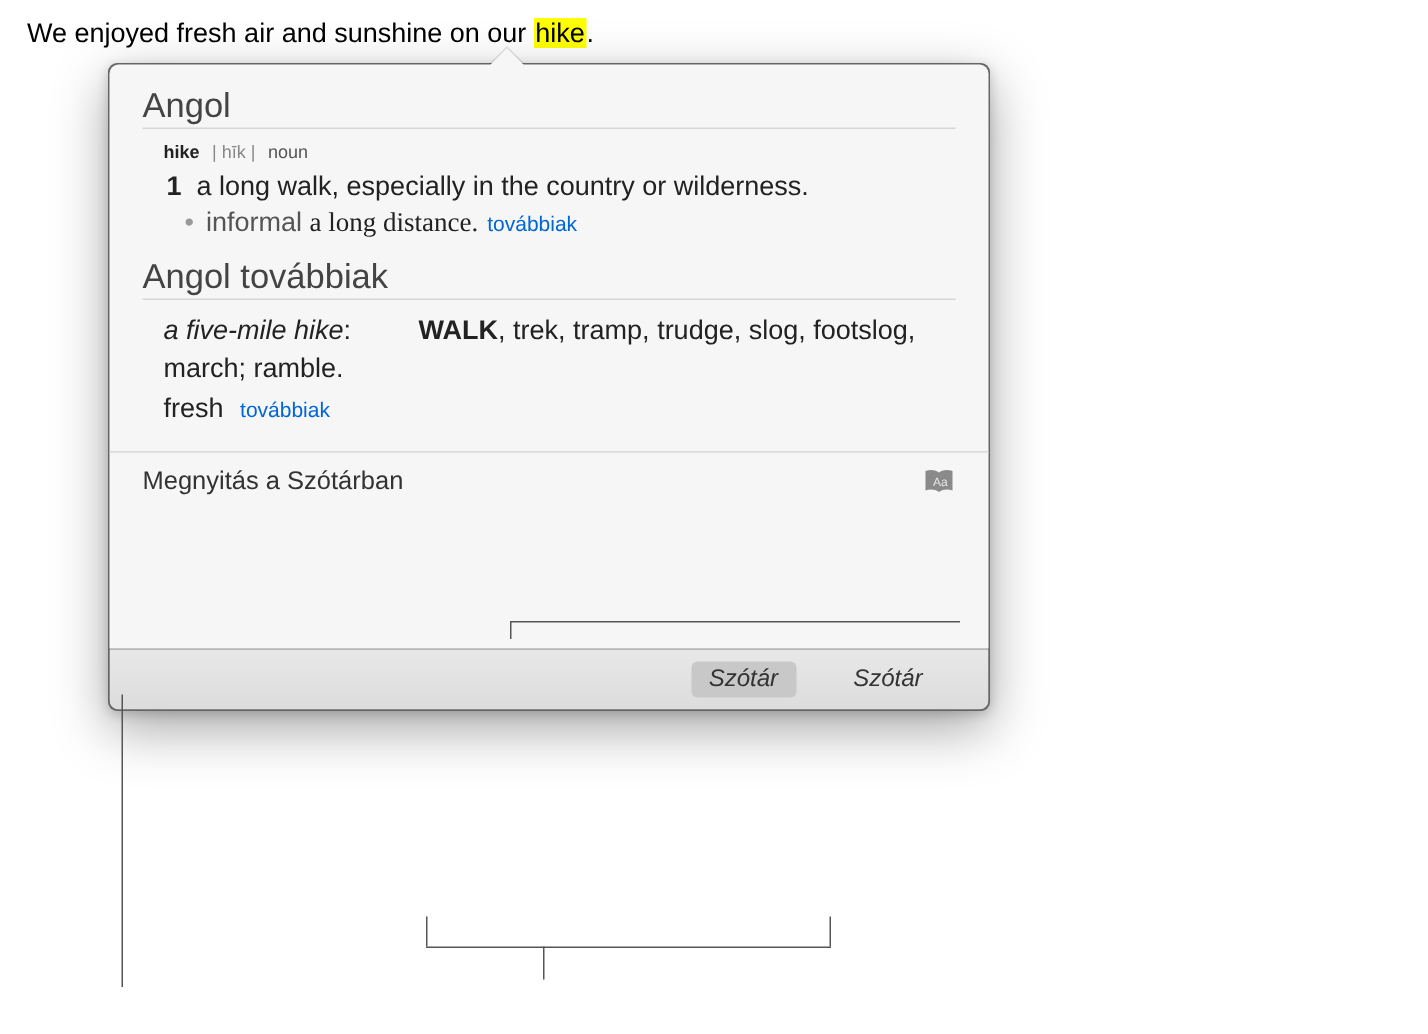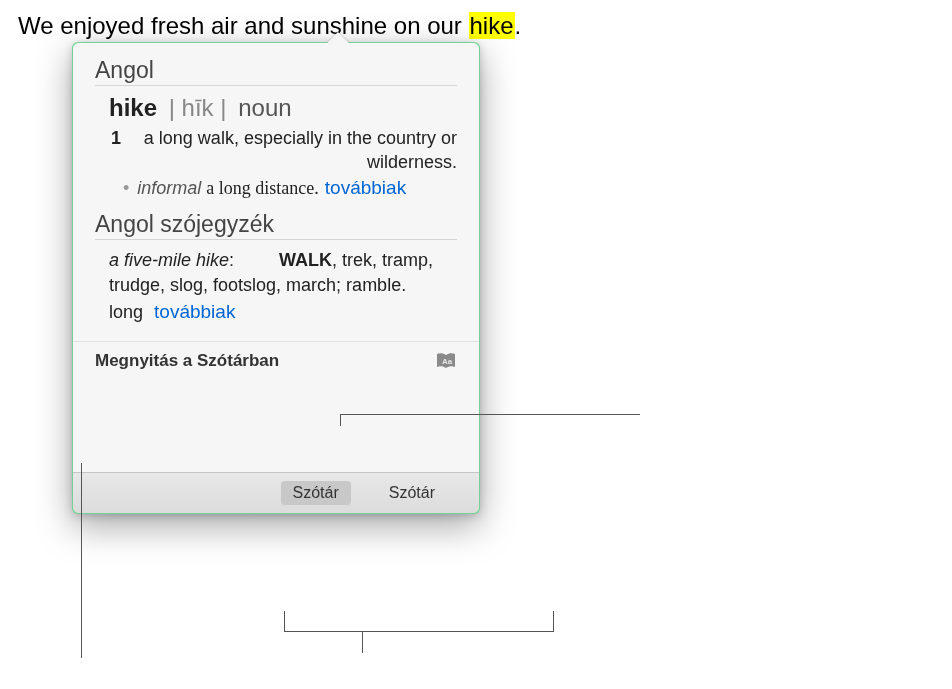--- a/index.html
+++ b/index.html
@@ -7,33 +7,33 @@
       font-family: -apple-system, BlinkMacSystemFont, "Helvetica Neue", Arial, sans-serif;
       background: #ffffff;
       width: 952px;
       height: 689px;
       position: relative;
     }
     .sentence {
       position: absolute;
       top: 12px;
       left: 18px;
-      font-size: 24px;
+      font-size: 18px;
       color: #000;
     }
     .sentence .highlight {
       background: #ffff00;
       padding: 0 1px;
     }
     .popover {
       position: absolute;
       top: 42px;
       left: 72px;
-      width: 408px;
-      background: #86efac;
+      width: 588px;
+      background: #737373;
       border: 1px solid rgba(0,0,0,0.12);
       border-radius: 6px;
       box-shadow: 0 12px 36px rgba(0,0,0,0.35), 0 2px 8px rgba(0,0,0,0.18);
     }
     .popover::before {
       content: "";
       position: absolute;
       top: -11px;
       left: 253px;
       width: 0; height: 0;
@@ -54,55 +54,55 @@
       color: #444;
       padding-bottom: 1px;
       border-bottom: 1px solid #d5d5d5;
       margin-bottom: 8px;
     }
     .entry {
       padding-left: 14px;
       margin-bottom: 12px;
     }
     .word-line {
-      font-size: 24px;
+      font-size: 12px;
       margin-bottom: 4px;
     }
     .word-line .word { font-weight: 600; color: #222; }
     .word-line .pron { color: #888; margin: 0 5px; }
     .word-line .pos { color: #555; }
     .def-row {
       display: flex;
       font-size: 18px;
       color: #222;
       line-height: 1.35;
       padding-left: 2px;
     }
     .def-num {
       font-weight: 700;
       margin-right: 8px;
       min-width: 12px;
     }
-    .def-text { flex: 1; text-align: right; }
+    .def-text { flex: 1; }
     .sub-row {
       display: flex;
       align-items: baseline;
       font-size: 18px;
       color: #222;
       padding-left: 14px;
       margin-top: 2px;
     }
     .bullet {
       color: #999;
       margin-right: 8px;
     }
-    .informal { font-style: italic; color: #555; }
+    .informal { color: #555; }
     .more-link {
       color: #0066d6;
-      font-size: 19px;
+      font-size: 14px;
       cursor: pointer;
     }
     .thes-line {
       font-size: 18px;
       line-height: 1.4;
       color: #222;
     }
     .thes-example { font-style: italic; }
     .thes-primary { font-weight: 700; margin-left: 40px; }
     .verb-line {
@@ -113,21 +113,20 @@
     .action-row {
       display: flex;
       justify-content: space-between;
       align-items: center;
       font-size: 17px;
       color: #333;
       padding: 9px 22px;
       border-top: 1px solid #e2e2e2;
       cursor: pointer;
       background: #f6f6f6;
-      font-weight: bold;
     }
     .action-icon svg { display: block; }
     .spacer {
       height: 92px;
       background: #f6f6f6;
     }
     .bottom-bar {
       display: flex;
       align-items: center;
       justify-content: flex-end;
@@ -137,20 +136,21 @@
       border-top: 1px solid #c7c7c7;
       border-bottom-left-radius: 6px;
       border-bottom-right-radius: 6px;
     }
     .bottom-tab {
       font-size: 16px;
       color: #333;
       padding: 3px 12px;
       border-radius: 4px;
       cursor: pointer;
+      font-style: italic;
     }
     .bottom-tab.active {
       background: #c8c8c8;
     }
 
     
     .callout {
       position: absolute;
       background: #555;
     }
@@ -186,27 +186,27 @@
         <span class="def-text">a long walk, especially in the country or wilderness.</span>
       </div>
       <div class="sub-row">
         <span class="bullet">•</span>
         <span class="informal">informal</span>
         <span style="margin-left:5px;font-family:Liberation Serif, serif;">a long distance.</span>
         <span class="more-link" style="margin-left:6px;">továbbiak</span>
       </div>
     </div>
 
-    <div class="section-title">Angol szójegyzék</div>
+    <div class="section-title">Angol továbbiak</div>
     <div class="entry">
       <div class="thes-line">
         <span class="thes-example">a five-mile hike</span><span>: </span><span class="thes-primary">WALK</span><span>, trek, tramp, trudge, slog, footslog, march; ramble.</span>
       </div>
       <div class="verb-line">
-        <span>long</span>
+        <span>fresh</span>
         <span class="more-link" style="margin-left:6px;">továbbiak</span>
       </div>
     </div>
   </div>
 
   <div class="action-row">
     <span>Megnyitás a Szótárban</span>
     <span class="action-icon">
       <svg width="22" height="18" viewBox="0 0 22 18">
         <path d="M2 2 C5 1 8 1 11 3 C14 1 17 1 20 2 L20 15 C17 14 14 14 11 16 C8 14 5 14 2 15 Z" fill="#8a8a8a"></path>

